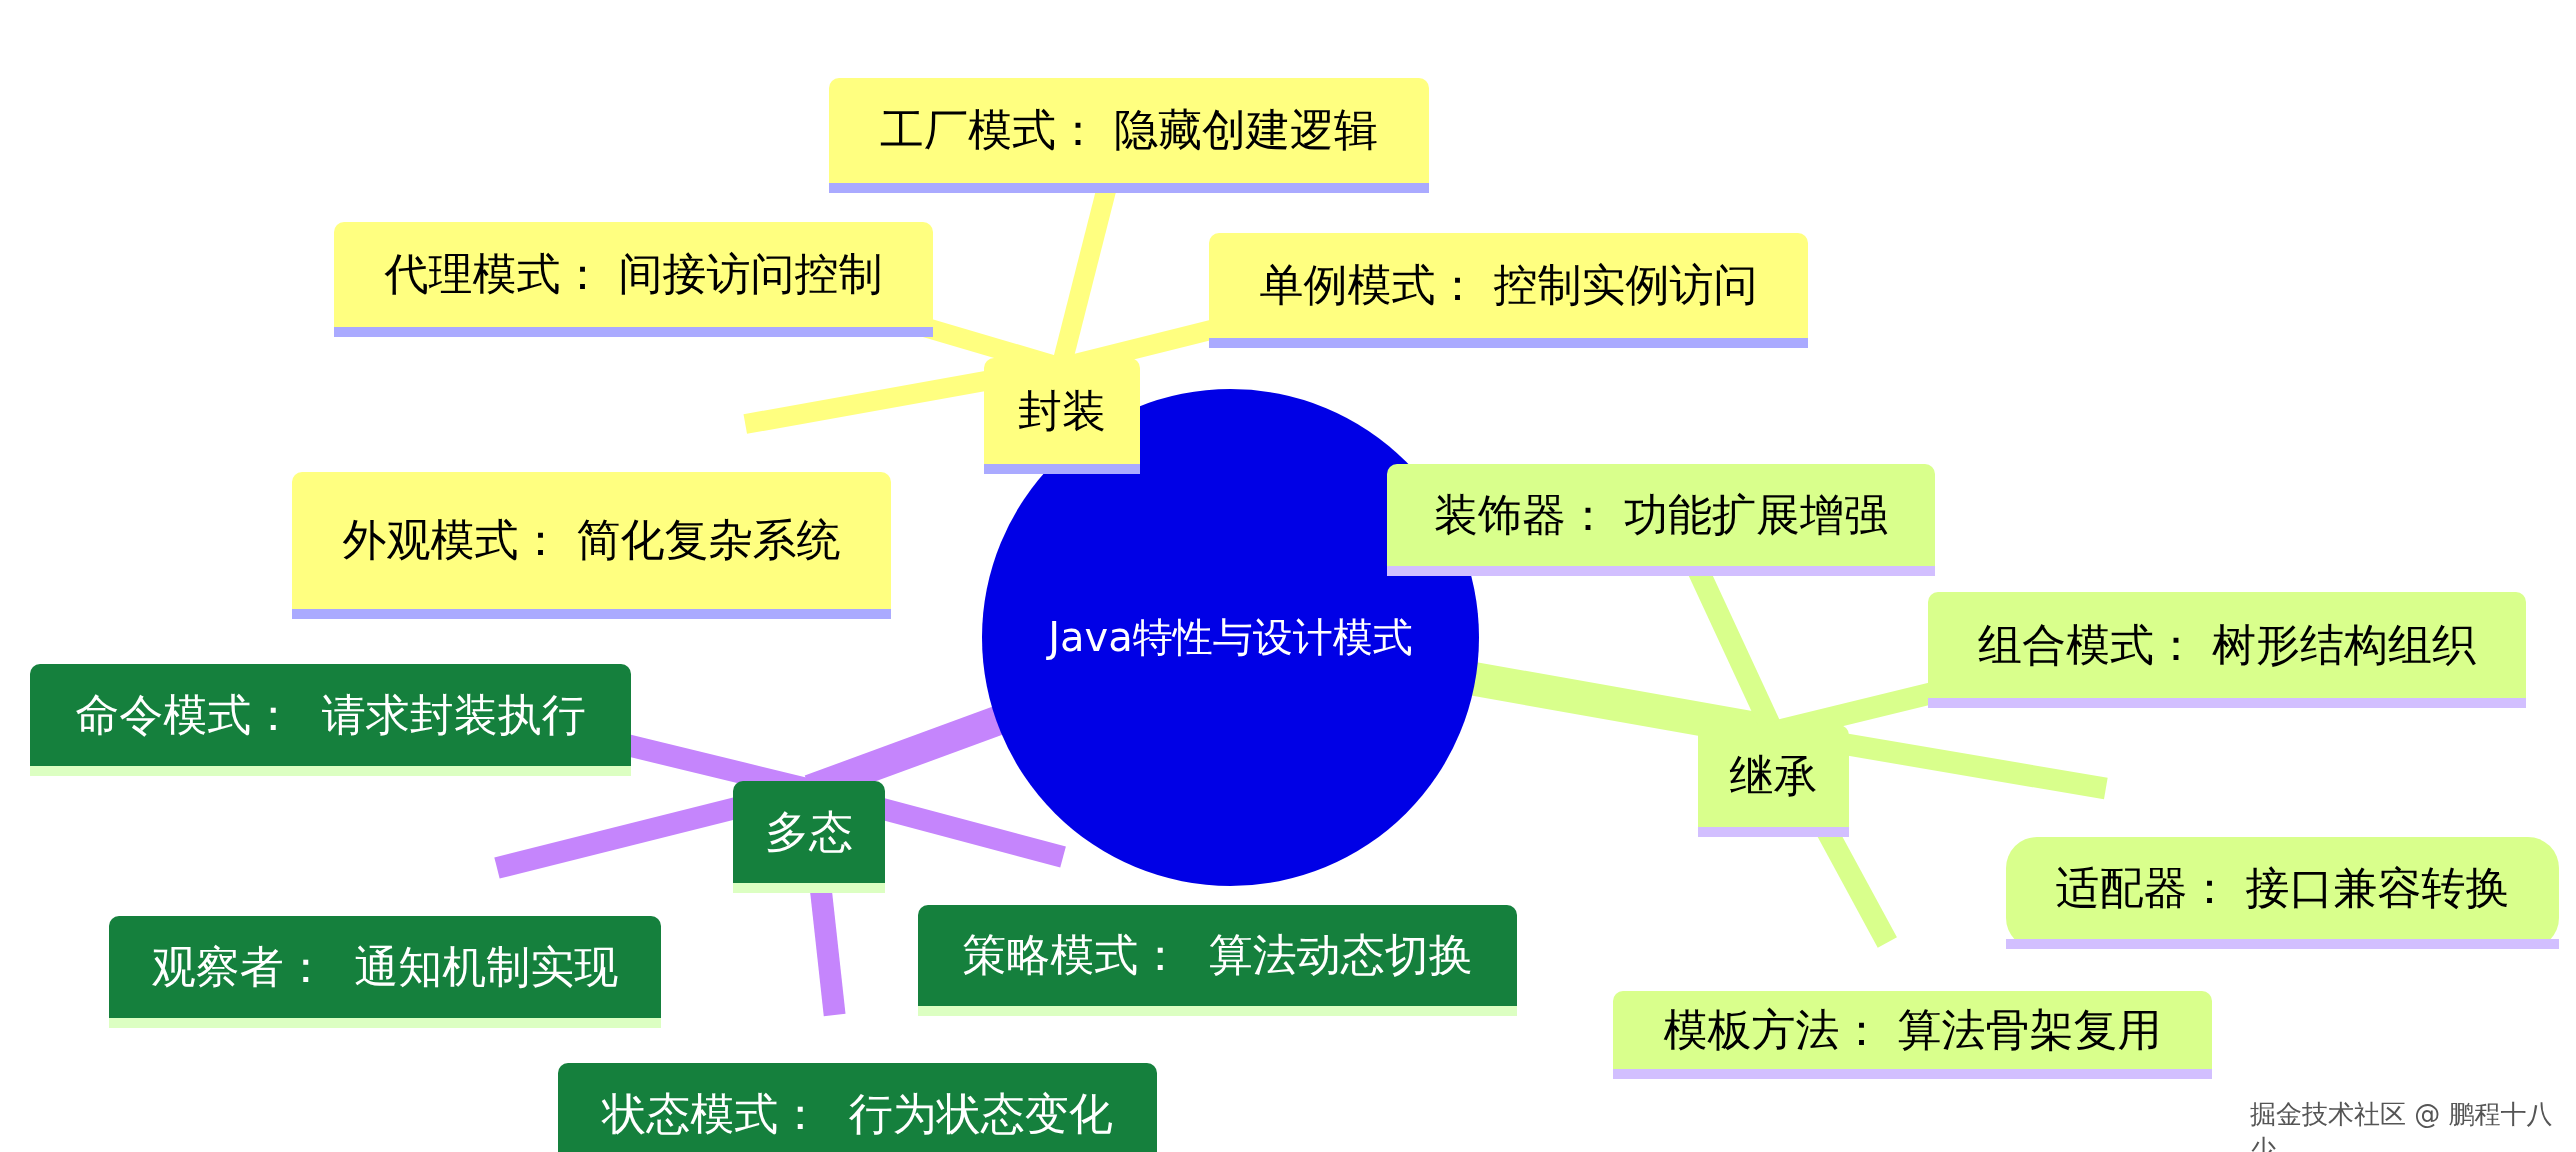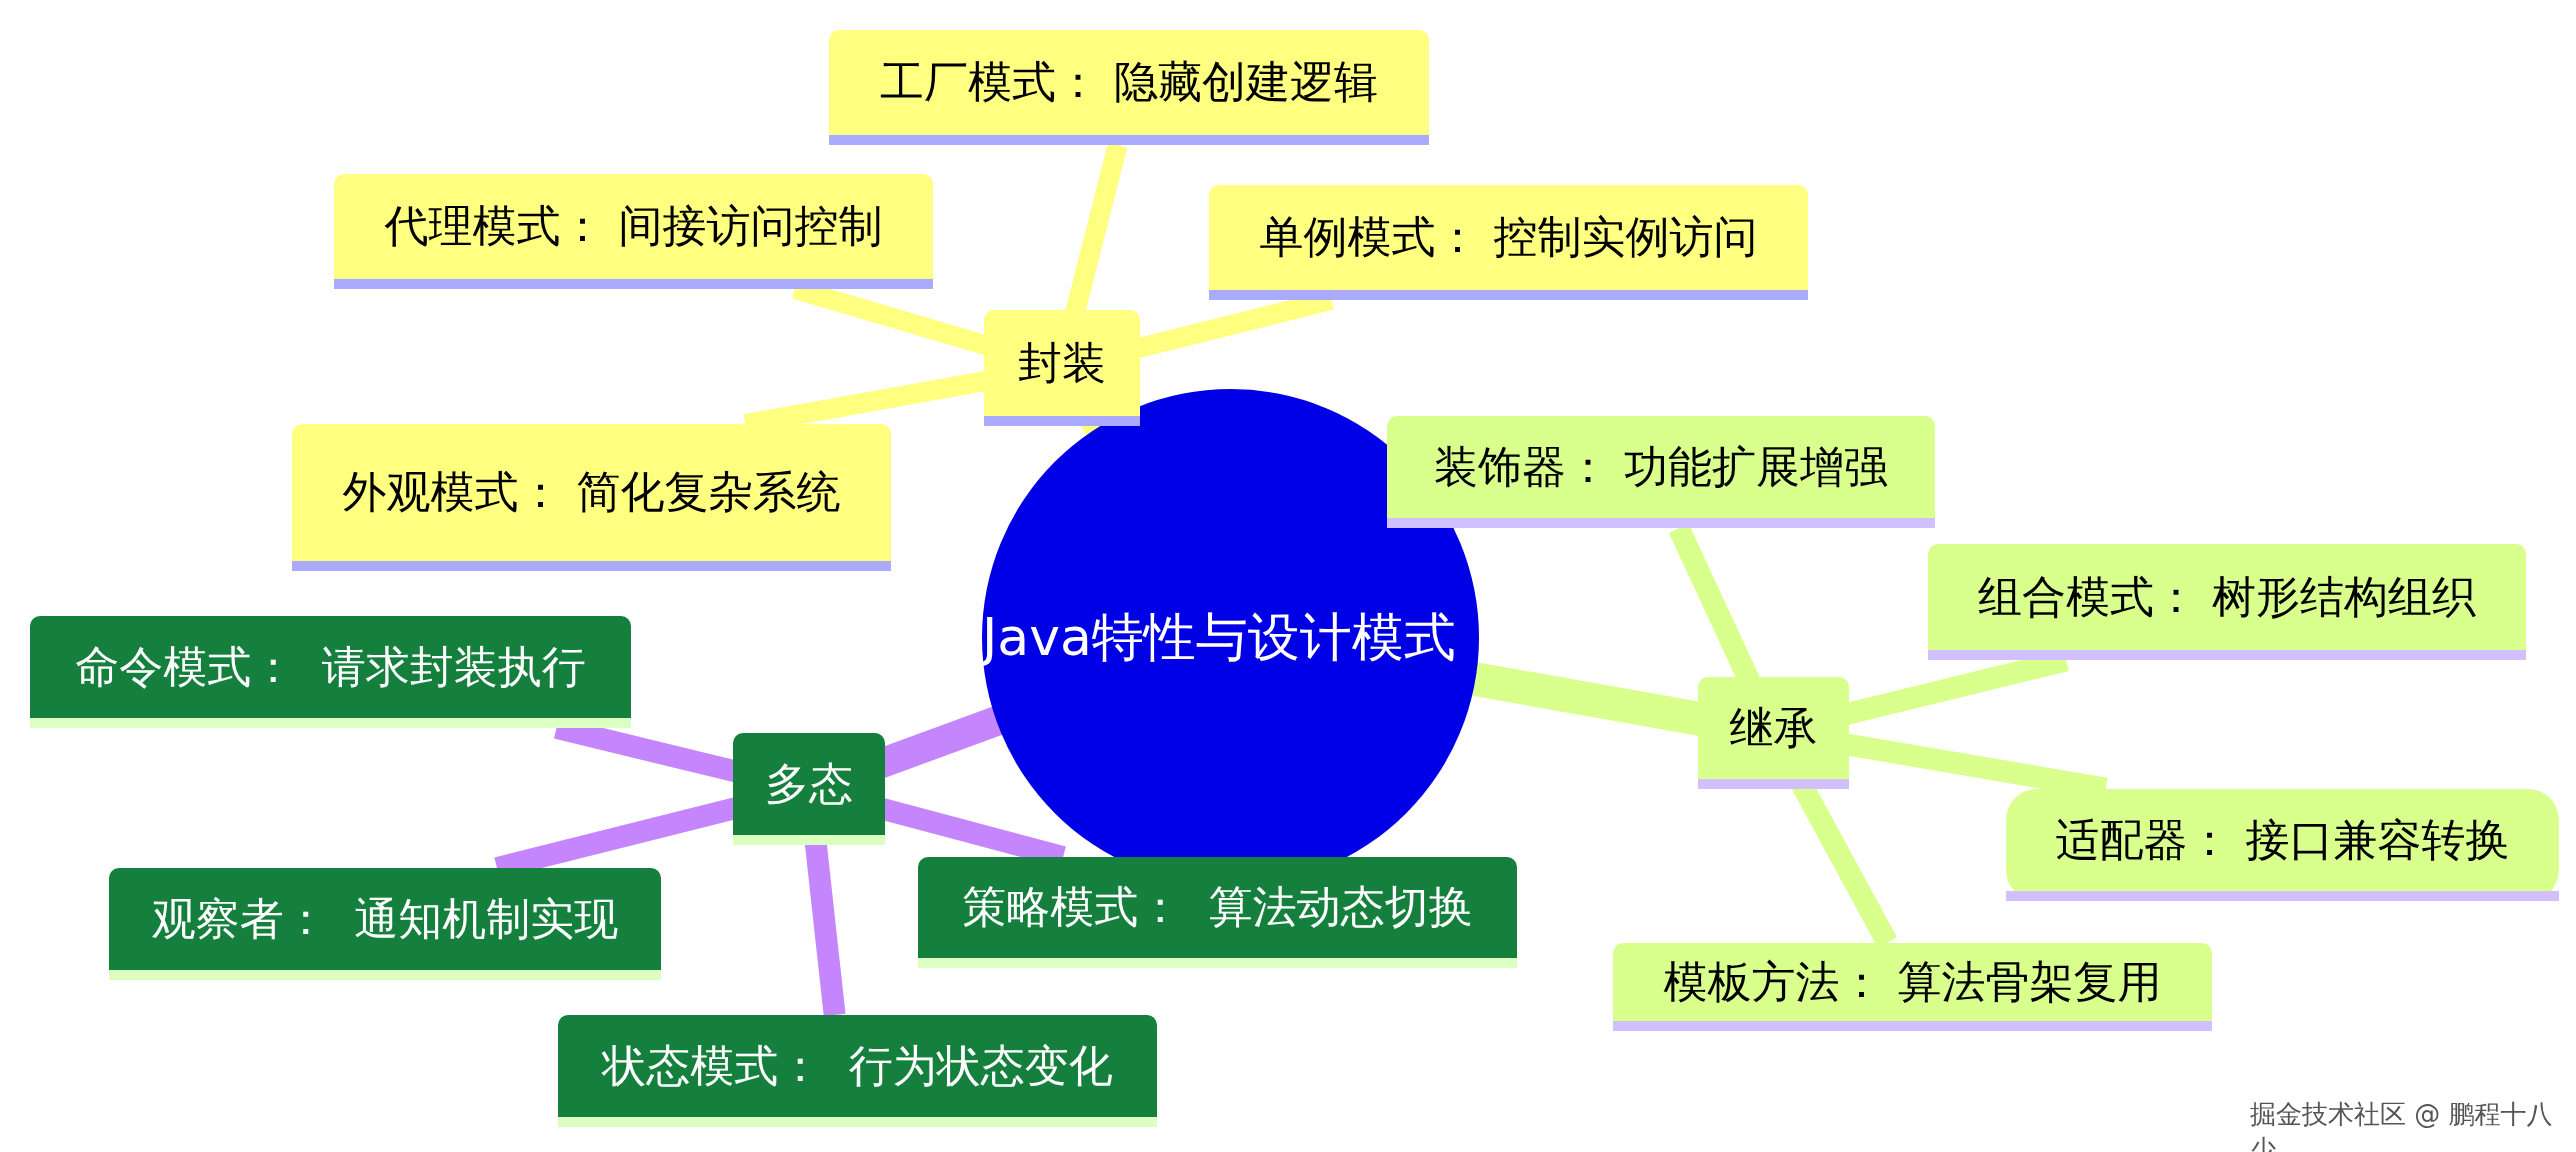--- a/index.html
+++ b/index.html
@@ -1,30 +1,30 @@
 <!DOCTYPE html>
 <html><head>
 <meta charset="utf-8">
 <style>
   html, body { margin:0; padding:0; background:#ffffff; }
   body { width:2576px; height:1152px; position:relative; overflow:hidden;
          font-family:"DejaVu Sans","Liberation Sans",sans-serif; }
   svg.edges { position:absolute; left:0; top:0; }
   .node { position:absolute; box-sizing:border-box; border-radius:10px 10px 0 0;
           display:flex; align-items:center; justify-content:center;
-          font-size:44px; white-space:nowrap; padding-bottom:10px; }
+          font-size:44px; white-space:nowrap; padding-bottom:10px;margin-top:48px; }
   .node .bar { position:absolute; left:0; right:0; bottom:0; height:10px; }
   .yellow { background:#ffff80; color:#000; }
   .yellow .bar { background:#aaaaff; }
   .green { background:#d9ff8c; color:#000; }
   .green .bar { background:#d2bfff; }
   .purple { background:#15803d; color:#fff;font-family:Liberation Mono, monospace; }
   .purple .bar { background:#dcffc2; }
   .center { position:absolute; border-radius:50%; background:#0000e6; color:#fff;
-            display:flex; align-items:center; justify-content:flex-start; font-size:52px; }
+            display:flex; align-items:center; justify-content:center; font-size:40px; }
   .watermark { position:absolute; color:#555; font-size:26px;
                text-shadow:1px 1px 0 #fff, -1px -1px 0 #fff; }
 </style>
 </head>
 <body>
 
 <svg class="edges" width="2576" height="1152" viewBox="0 0 2593 1160">
 
   <g stroke="#ffff80" stroke-linecap="butt">
     <line x1="1238" y1="640" x2="1068" y2="370" stroke-width="30"></line>

